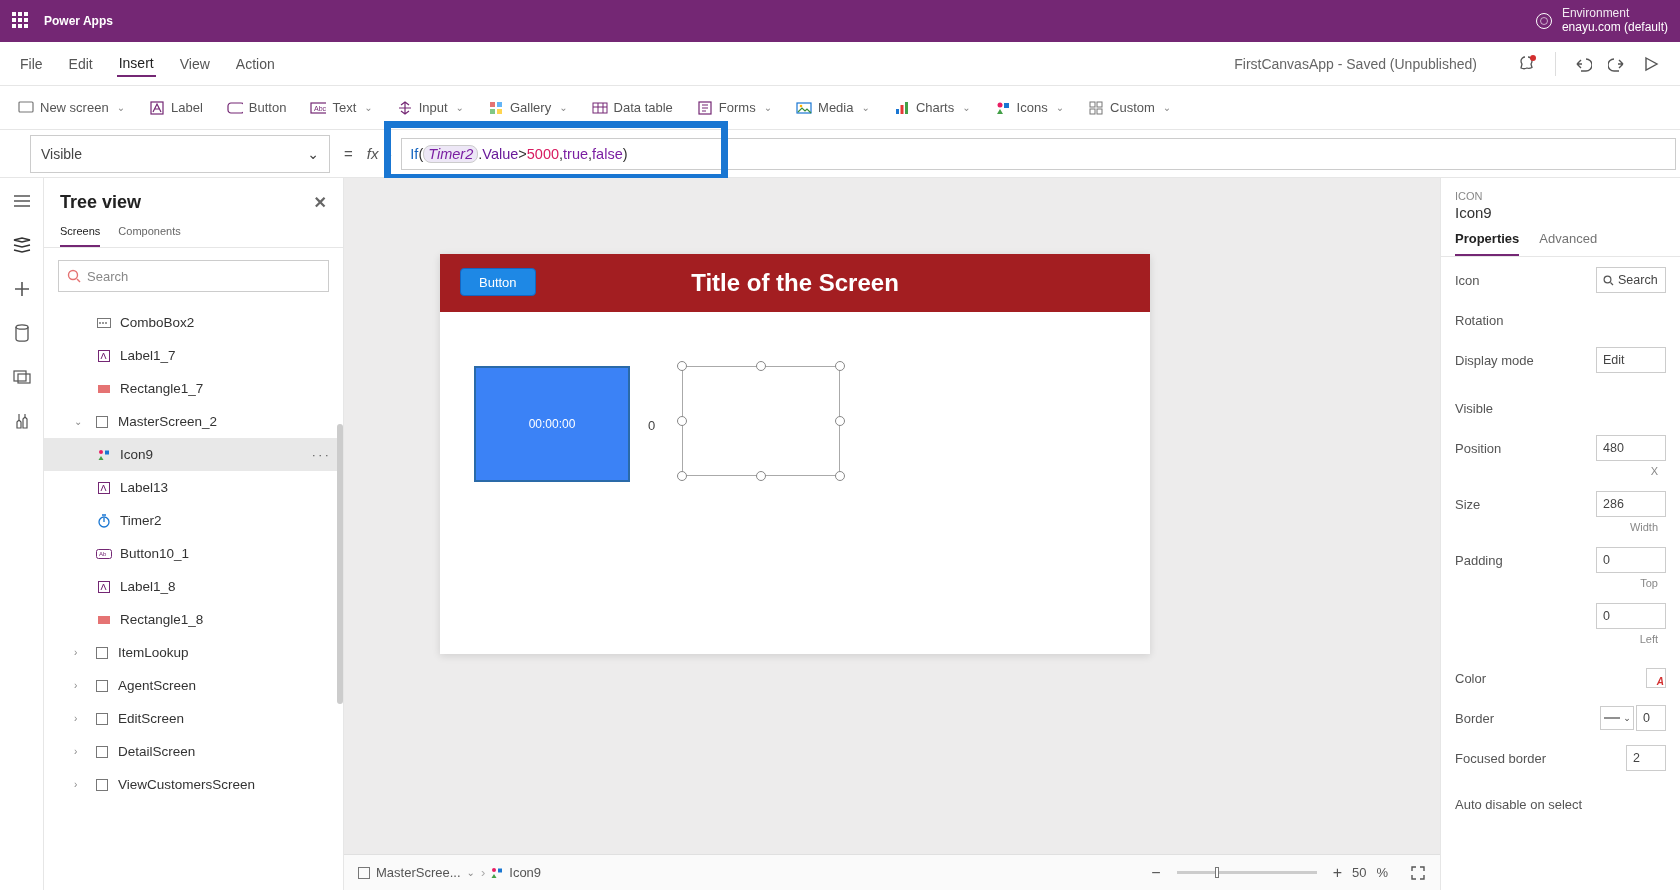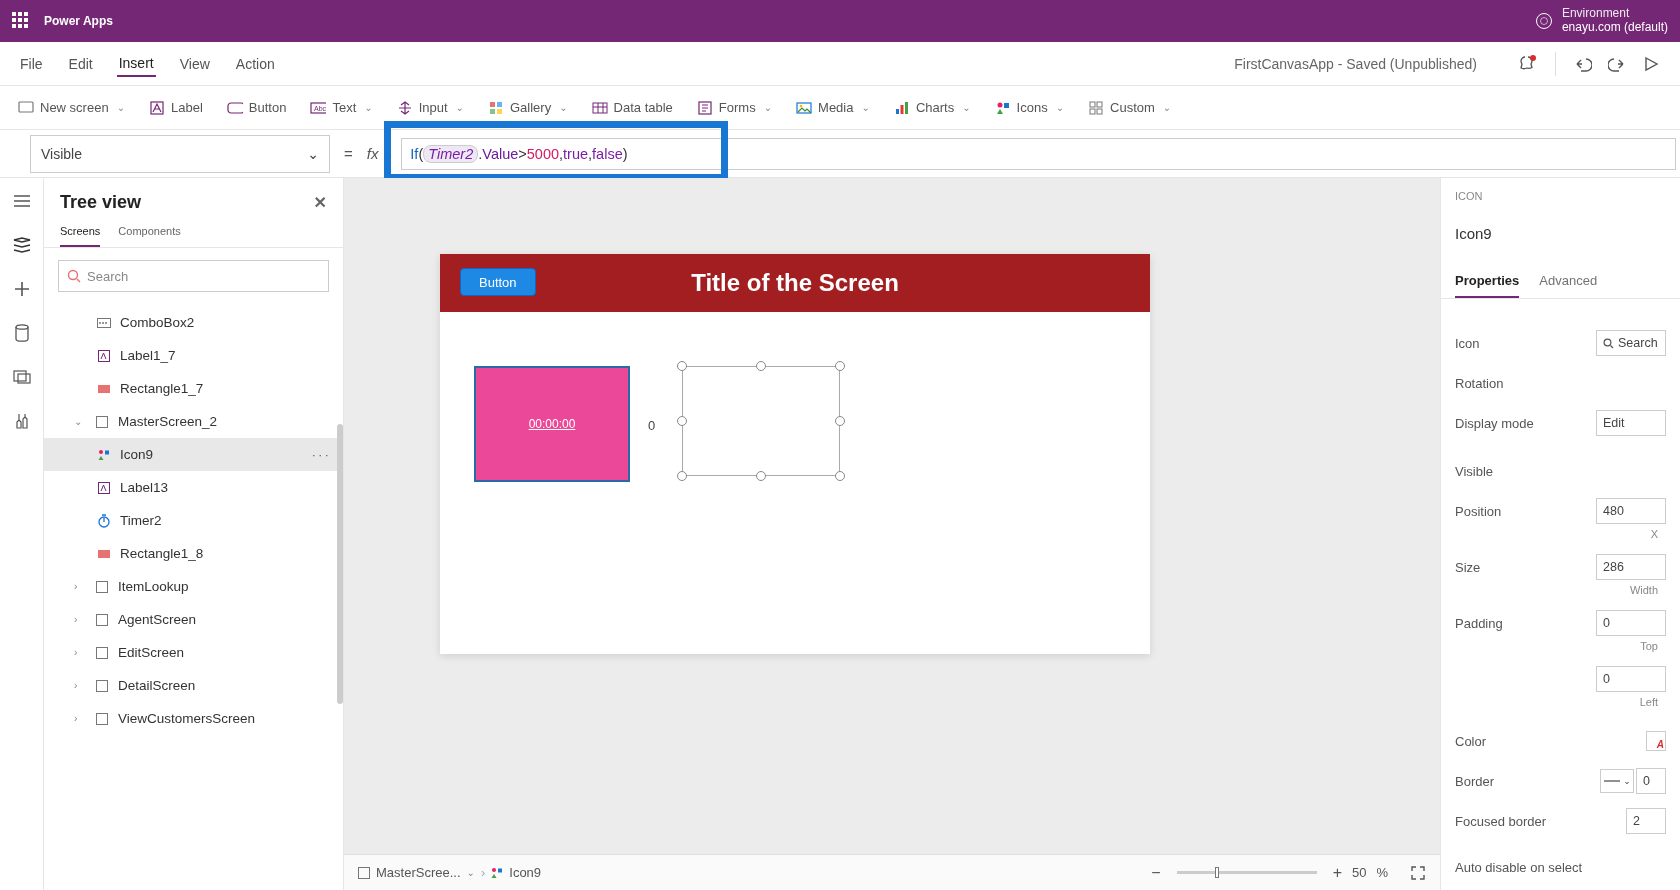--- a/index.html
+++ b/index.html
@@ -71,37 +71,37 @@
 .tree .node .dots { margin-left: auto; margin-right: 12px; color: #666; letter-spacing: 2px; }
 .tree-scrollbar { position: absolute; right: 0; top: 120px; width: 6px; height: 280px; background: #ccc; border-radius: 3px; }
 
 
 .canvas-area { flex: 1; background: #edecec; position: relative; }
 .canvas-stage { position: absolute; left: 96px; top: 76px; width: 710px; height: 400px; background: #fff; box-shadow: 0 2px 8px rgba(0,0,0,.12); }
 .canvas-header { height: 58px; background: #A31E21; display: flex; align-items: center; justify-content: center; position: relative; }
 .canvas-header .title { color: #fff; font-size: 24px; font-weight: 700; }
 .canvas-btn { position: absolute; left: 20px; top: 14px; height: 28px; padding: 0 18px; background: #1E88E5; color: #fff; border-radius: 4px; border: 1px solid #1565C0; font-size: 13px; display: flex; align-items: center; }
 .canvas-body { position: relative; height: calc(100% - 58px); }
-.timer-box { position: absolute; left: 34px; top: 54px; width: 156px; height: 116px; background: #ec4899; border: 2px solid #2a6aa8; color: #fff; display: flex; align-items: center; justify-content: center; font-size: 12px; text-decoration: underline; }
+.timer-box { position: absolute; left: 34px; top: 54px; width: 156px; height: 116px; background: #3b82f6; border: 2px solid #2a6aa8; color: #fff; display: flex; align-items: center; justify-content: center; font-size: 12px; }
 .label0 { position: absolute; left: 208px; top: 106px; font-size: 13px; color: #444; }
 .sel-box { position: absolute; left: 242px; top: 54px; width: 158px; height: 110px; border: 1px solid #aaa; }
 .sel-handle { position: absolute; width: 10px; height: 10px; background: #fff; border: 1px solid #888; border-radius: 50%; }
 .h-tl { top: -6px; left: -6px; } .h-tr { top: -6px; right: -6px; } .h-bl { bottom: -6px; left: -6px; } .h-br { bottom: -6px; right: -6px; }
 .h-tm { top: -6px; left: calc(50% - 5px); } .h-bm { bottom: -6px; left: calc(50% - 5px); }
 .h-ml { top: calc(50% - 5px); left: -6px; } .h-mr { top: calc(50% - 5px); right: -6px; }
 
 
 .bottom-bar { position: absolute; bottom: 0; left: 0; right: 0; height: 36px; border-top: 1px solid #e0e0e0; background: #fafafa; display: flex; align-items: center; padding: 0 14px; gap: 10px; color: #555; font-size: 13px; }
 .bottom-bar .crumb { display: flex; align-items: center; gap: 6px; }
 .bottom-bar .spacer { flex: 1; }
 .bottom-bar .zoom-track { width: 140px; height: 3px; background: #ccc; position: relative; margin: 0 6px; }
 .bottom-bar .zoom-thumb { position: absolute; top: -4px; left: 38px; width: 4px; height: 11px; border: 1px solid #777; background: #fff; }
 
 
-.props { width: 240px; border-left: 1px solid #e6e6e6; display: flex; flex-direction: column; padding: 12px 0 0; font-size: 13px; color: #444; justify-content: space-between; }
+.props { width: 240px; border-left: 1px solid #e6e6e6; display: flex; flex-direction: column; padding: 12px 0 0; font-size: 13px; color: #444; }
 .props .sec-label { font-size: 11px; color: #888; padding: 0 14px; }
 .props .elem-name { font-size: 15px; padding: 2px 14px 10px; color: #333; }
 .props .ptabs { display: flex; gap: 20px; padding: 0 14px; border-bottom: 1px solid #e6e6e6; }
 .props .ptabs .pt { padding-bottom: 8px; color: #737373; cursor: pointer; }
 .props .ptabs .pt.active { color: #222; border-bottom: 2px solid #742774; font-weight: 600; }
 .props .plist { padding: 10px 14px; display: flex; flex-direction: column; gap: 14px; }
 .props .prow { display: flex; align-items: center; justify-content: space-between; gap: 8px; min-height: 26px; }
 .props .prow .plabel { flex: 1; color: #555; }
 .props .prow .pval { width: 70px; height: 26px; border: 1px solid #ccc; padding: 2px 6px; font-size: 12.5px; display: flex; align-items: center; }
 .props .prow .pval.search { width: 70px; display: flex; align-items: center; gap: 4px; }
@@ -438,20 +438,38 @@
           <span class="icn">
             <svg width="14" height="14">
               <circle cx="7" cy="8" r="5" fill="none" stroke="#1976D2" stroke-width="1.3"></circle>
               <path d="M7 8V4M5 1h4" stroke="#1976D2" stroke-width="1.3"></path>
             </svg>
           </span>
           <span>Timer2</span>
         </div>
       <div class="node indent2">
           <span class="icn">
+            <svg width="16" height="10">
+              <rect x="0.5" y="0.5" width="15" height="9" rx="2" fill="none" stroke="#742774"></rect>
+              <text x="3" y="7" font-size="6" fill="#742774">Ab</text>
+            </svg>
+          </span>
+          <span>Button10_1</span>
+        </div>
+      <div class="node indent2">
+          <span class="icn">
+            <svg width="12" height="12">
+              <rect x="0.5" y="0.5" width="11" height="11" fill="none" stroke="#742774"></rect>
+              <path d="M3 9l2.5-6 2.5 6" stroke="#742774" fill="none"></path>
+            </svg>
+          </span>
+          <span>Label1_8</span>
+        </div>
+      <div class="node indent2">
+          <span class="icn">
             <svg width="14" height="10">
               <rect x="1" y="1" width="12" height="8" fill="#E57373"></rect>
             </svg>
           </span>
           <span>Rectangle1_8</span>
         </div>
       <div class="node indent1">
           <span class="caret">›</span>
           <span class="icn">
             <svg width="12" height="12">

